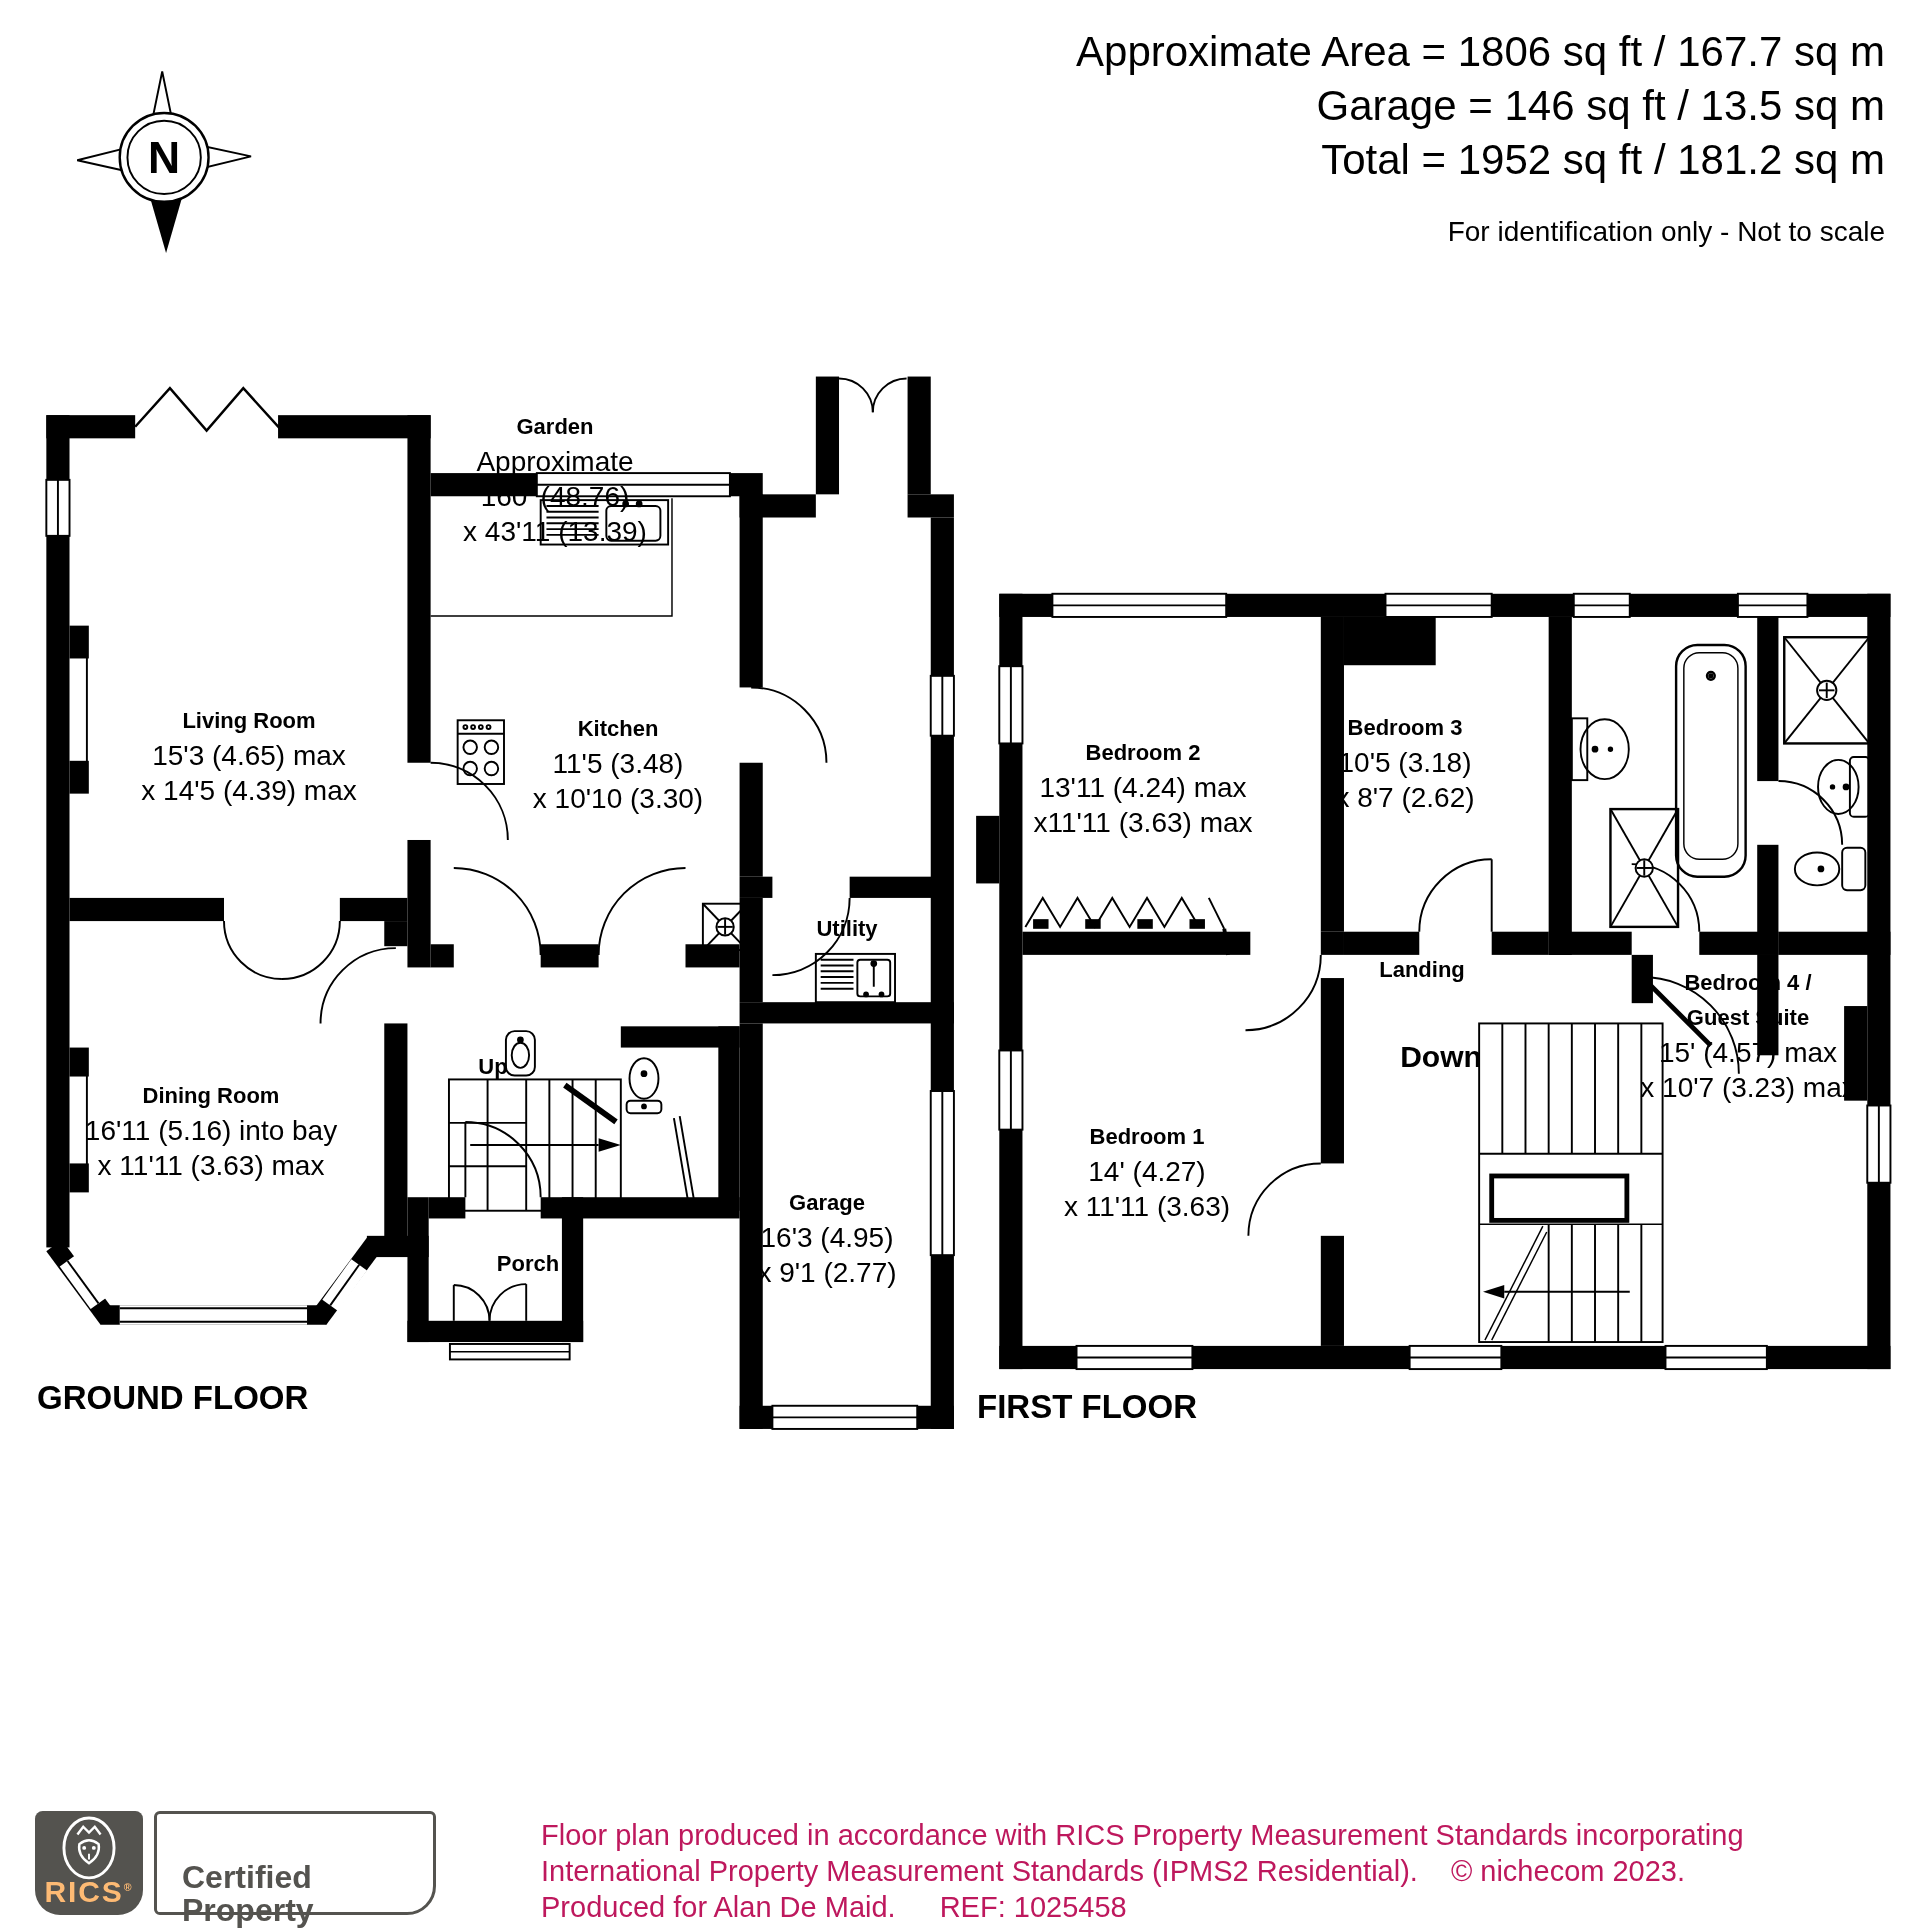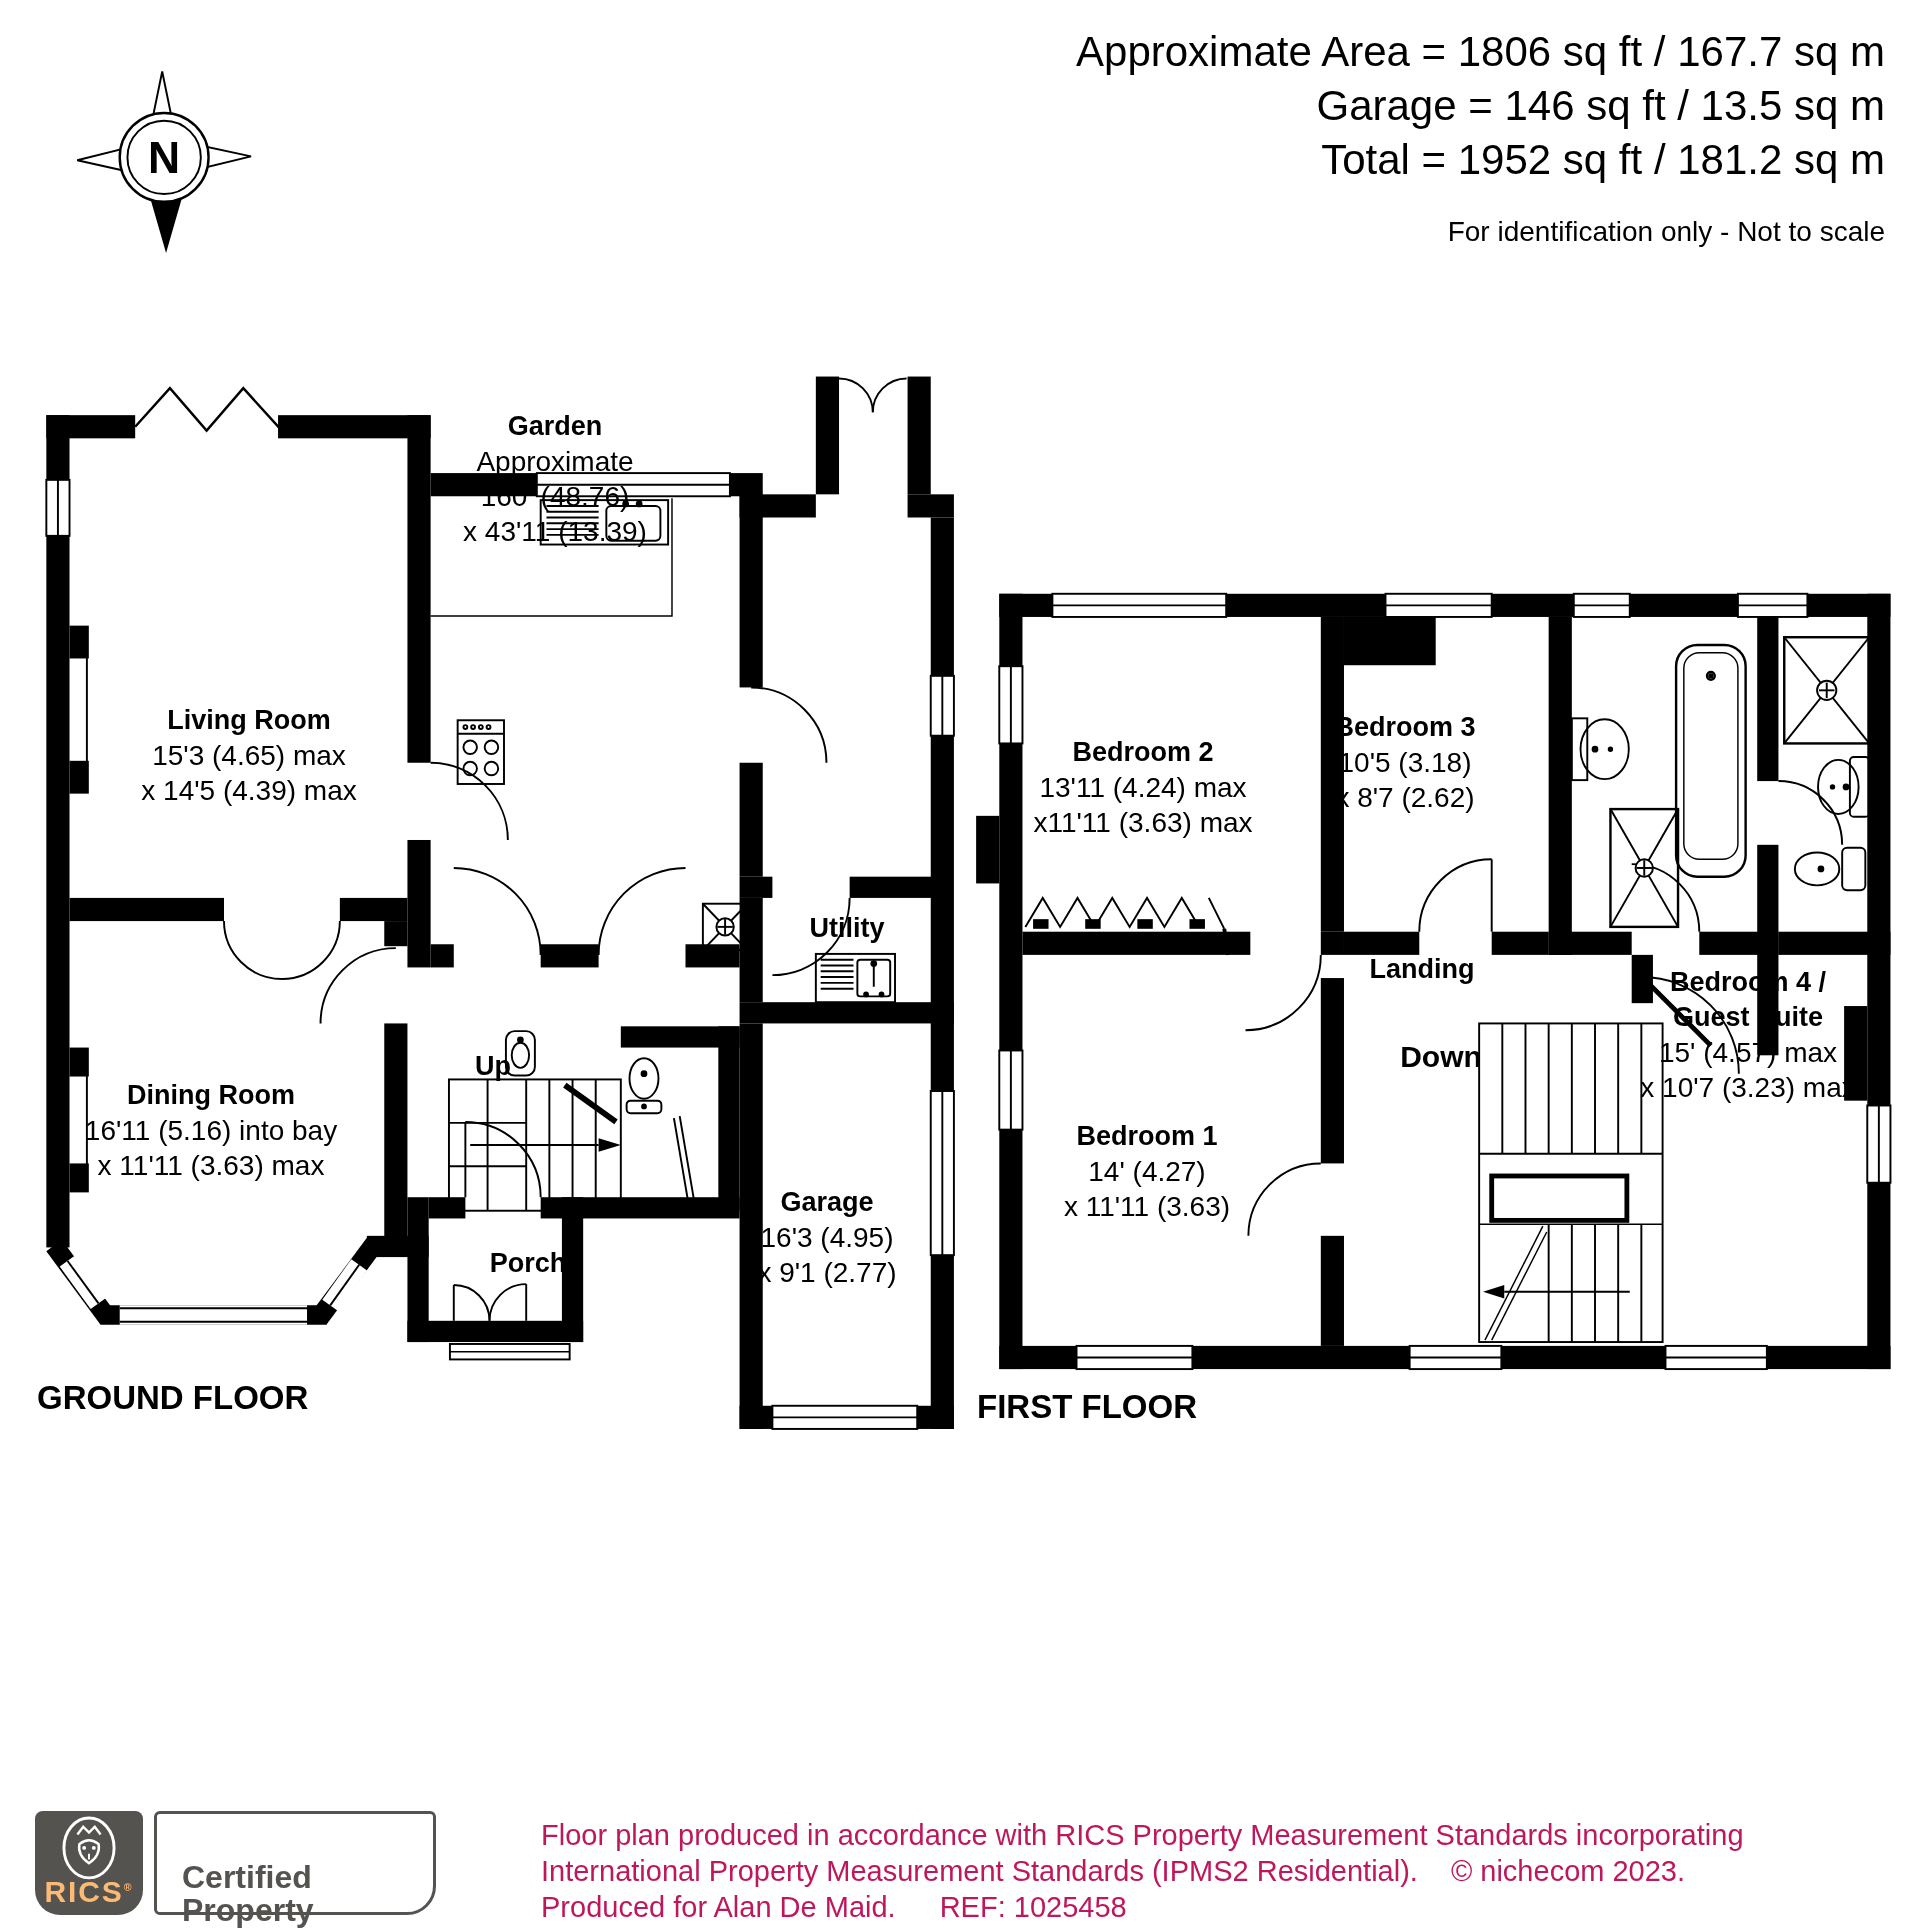--- a/index.html
+++ b/index.html
@@ -5,21 +5,21 @@
   html,body{margin:0;padding:0;background:#fff;}
   .canvas{position:relative;width:1931px;height:1931px;background:#ffffff;
           font-family:"Liberation Sans",sans-serif;color:#000;overflow:hidden;}
   svg.plan{position:absolute;left:0;top:0;}
   
   .hdr{position:absolute;top:25px;right:46px;text-align:right;font-size:42px;line-height:54px;}
   .hdr .disc{font-size:28px;line-height:33px;margin-top:28px;}
   
   .rl{position:absolute;transform:translate(-50%,-50%);text-align:center;white-space:nowrap;
       font-size:28px;line-height:35px;}
-  .rl .t{font-weight:bold;font-size:27px;}
+  .rl .t{font-weight:bold;font-size:22px;}
   .fl-title{position:absolute;font-weight:bold;font-size:33px;white-space:nowrap;}
   
   .badge{position:absolute;left:35px;top:1811px;width:108px;height:104px;background:#54534f;
          border-radius:7.7px 7.7px 25px 25px;color:#fdba74;text-align:center;}
   .badge .brand{position:absolute;bottom:5.8px;width:100%;font-weight:bold;font-size:30px;letter-spacing:1.9px;}
   .badge .reg{font-size:10.6px;vertical-align:super;}
   .certbox{position:absolute;left:154px;top:1811px;width:276px;height:98px;border:3.9px solid #54534f;
            border-radius:5.8px 5.8px 29px 5.8px;background:#fff;}
   .certbox div{font-weight:bold;font-size:32px;line-height:33px;color:#54534f;padding-left:25px;}
   .certbox div:first-child{padding-top:3.9px;margin-top:43px;}
@@ -373,20 +373,25 @@
   <div>160' (48.76)</div>
   <div>x 43'11 (13.39)</div>
 </div>
 
 <div class="rl" style="left:249px;top:755px">
   <div class="t">Living Room</div>
   <div>15'3 (4.65) max</div>
   <div>x 14'5 (4.39) max</div>
 </div>
 
+<div class="rl" style="left:618px;top:763px">
+  <div class="t">Kitchen</div>
+  <div>11'5 (3.48)</div>
+  <div>x 10'10 (3.30)</div>
+</div>
 
 
 <div class="rl" style="left:847px;top:928px">
   <div class="t">Utility</div>
 </div>
 
 <div class="rl" style="left:211px;top:1130px">
   <div class="t">Dining Room</div>
   <div>16'11 (5.16) into bay</div>
   <div>x 11'11 (3.63) max</div>

